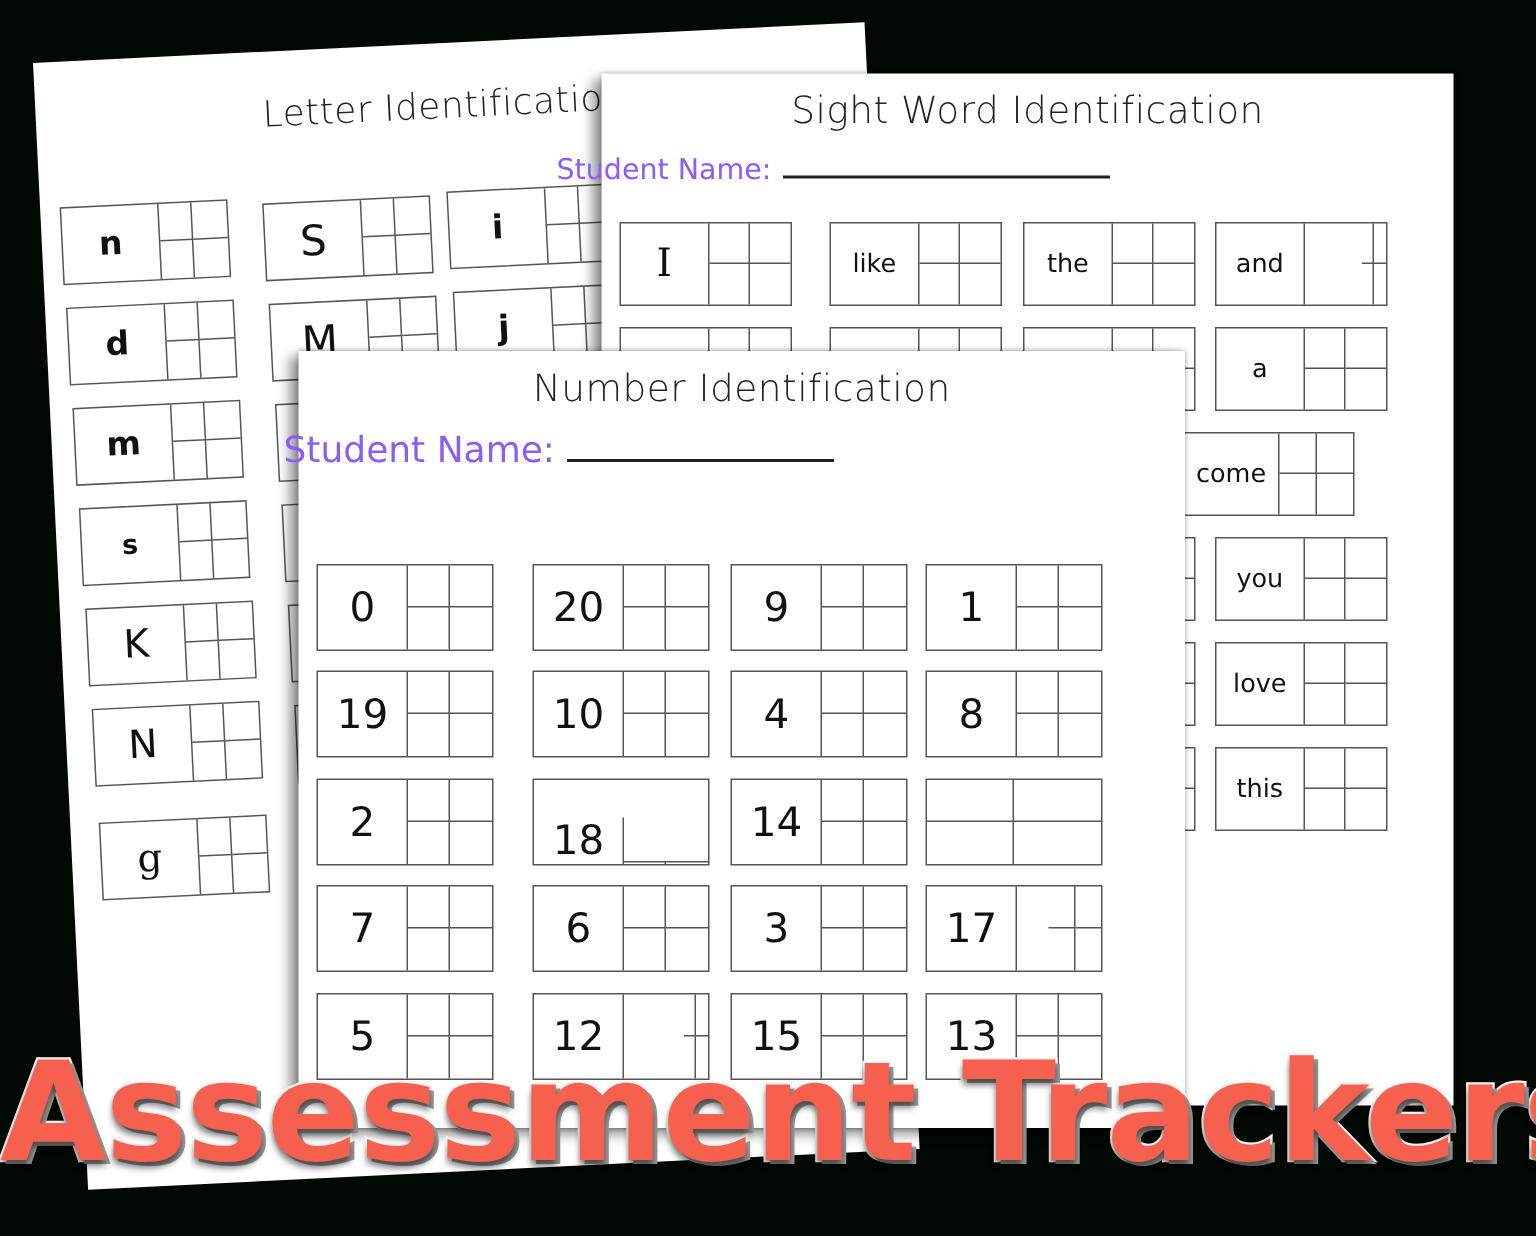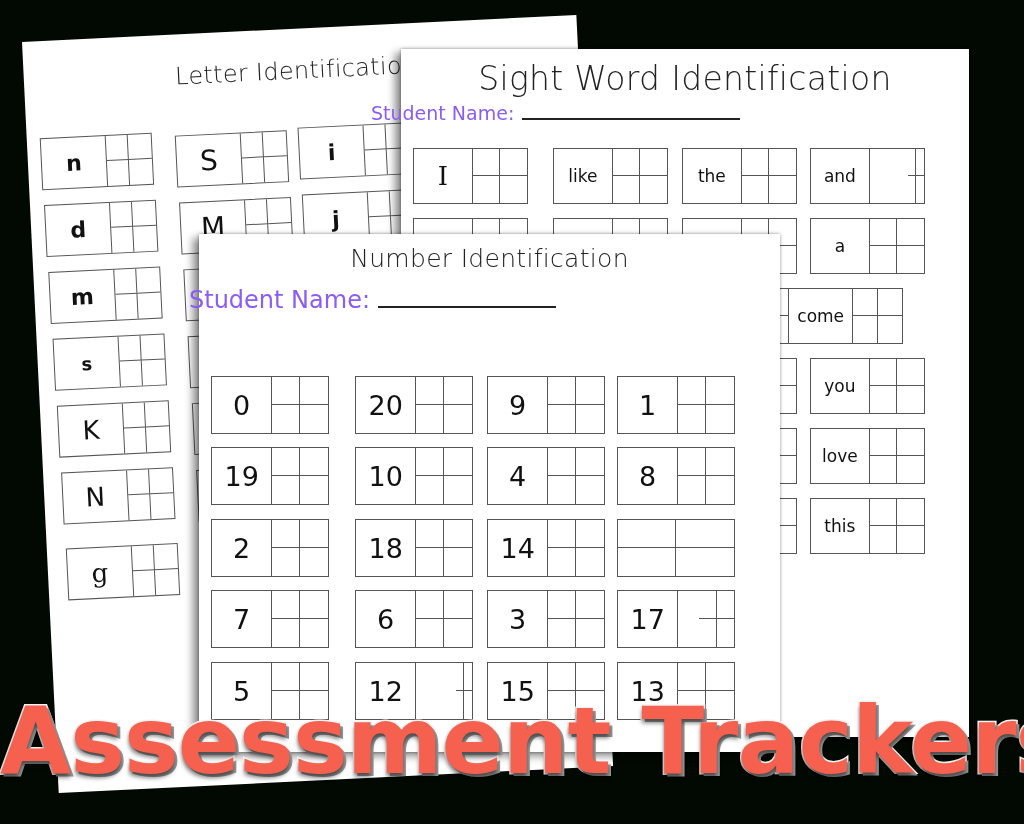--- a/index.html
+++ b/index.html
@@ -11,21 +11,21 @@
   .page {
     position: absolute; background: #ffffff;
     box-shadow: -6px 4px 8px rgba(0,0,0,0.45), 0 0 3px rgba(0,0,0,0.4);
   }
   #letter-page {
     left: 22px; top: 42px; width: 555px; height: 752px;
     transform-origin: 0 0; transform: rotate(-2.8deg);
     box-shadow: none;
   }
   #sight-page { left: 401px; top: 49px; width: 568px; height: 688px; }
-  #number-page { left: 199px; top: 234px; width: 581px; height: 518px; }
+  #number-page { left: 199px; top: 234px; width: 581px; height: 518px; padding-left: 10px; }
 
   .title {
     position: absolute; left: 0; right: 0; text-align: center;
     font-family: "DejaVu Sans", sans-serif; font-weight: 300;
     color: #222; letter-spacing: 0.3px;
   }
   .name-row {
     position: absolute; left: 0; right: 0; text-align: left;
     color: #8b5cf6; white-space: nowrap;
   }
@@ -213,21 +213,21 @@
     <div class="grid">
         <span></span>
         <span></span>
         <span></span>
         <span></span>
       </div>
   </div>
 </div>
 
 <div class="page" id="sight-page">
-  <div class="title" style="top:10px; font-size:33px;">Sight Word Identification</div>
+  <div class="title" style="top:10px; font-size:25px;">Sight Word Identification</div>
   <div class="name-row" style="top:53px; font-size:19px; left:-30px;">
     <span>Student Name:</span><span class="name-line" style="width:218px;"></span>
   </div>
 
   <div class="tracker sight-box" style="left:12px; top:99px;">
     <div class="label big">I</div>
     <div class="grid">
         <span></span>
         <span></span>
         <span></span>
@@ -458,21 +458,21 @@
 
   <div class="tracker number-box" style="left:12px; top:285px;">
       <div class="label">2</div>
       <div class="grid">
         <span></span>
         <span></span>
         <span></span>
         <span></span>
       </div>
     </div>
-  <div class="tracker number-box" style="left:156px; top:285px;">
+  <div class="tracker number-box" style="left:156px; top:285px;align-items:flex-end;">
       <div class="label">18</div>
       <div class="grid">
         <span></span>
         <span></span>
         <span></span>
         <span></span>
       </div>
     </div>
   <div class="tracker number-box" style="left:288px; top:285px;">
       <div class="label">14</div>

